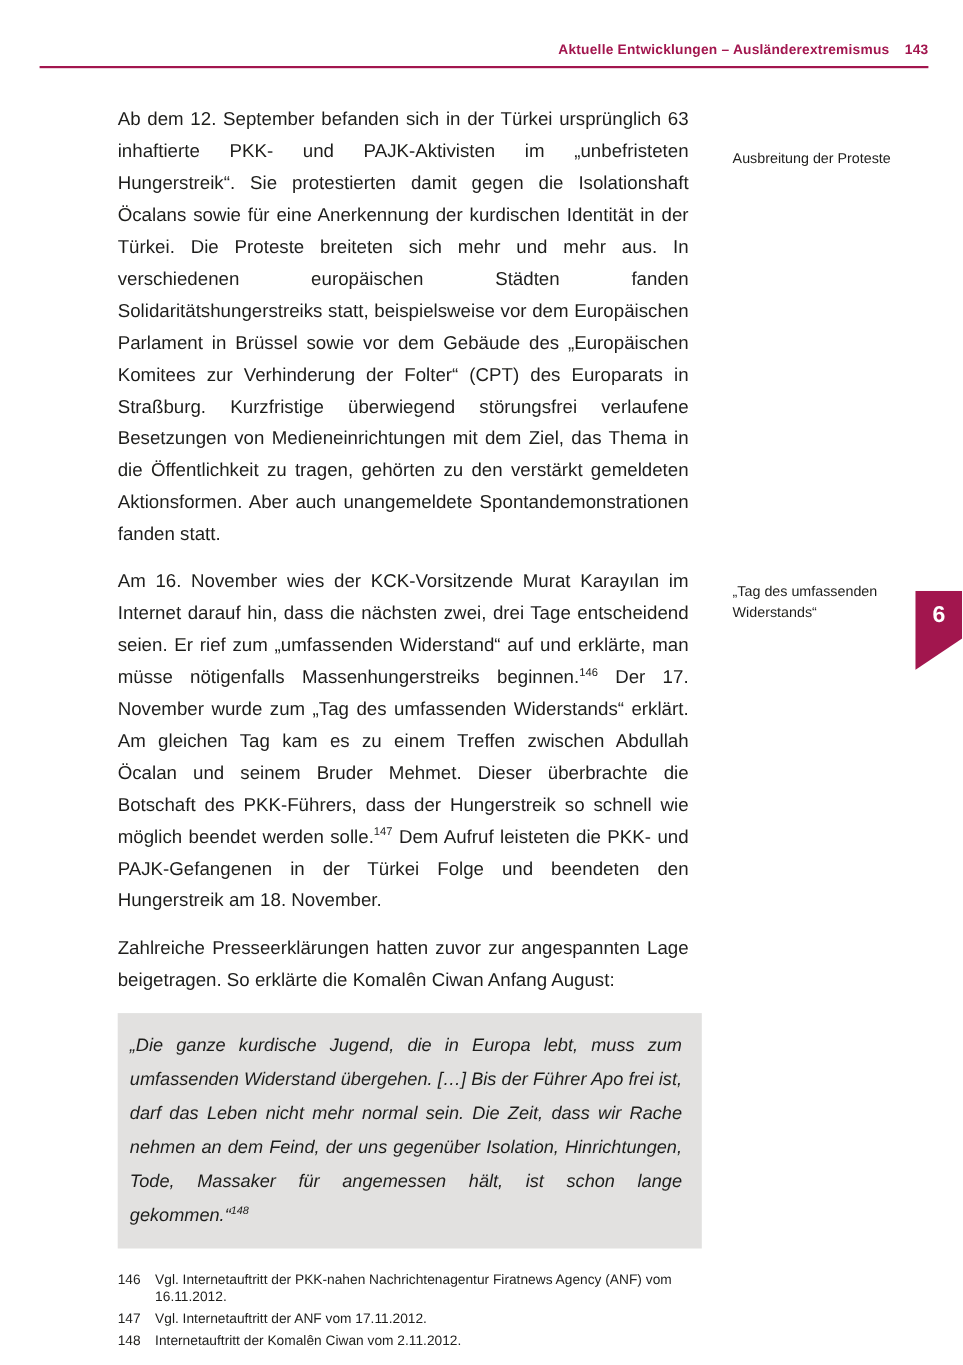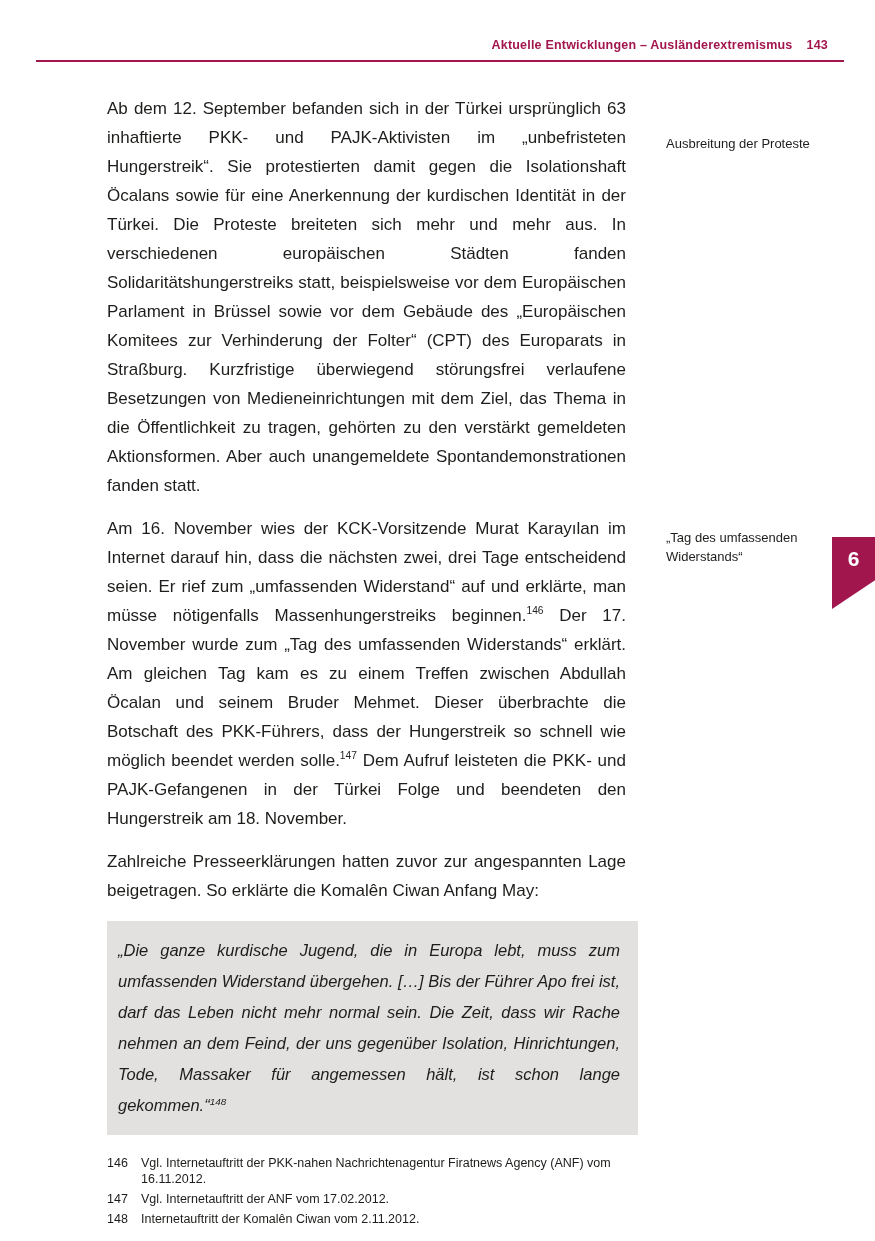--- a/index.html
+++ b/index.html
@@ -13,21 +13,21 @@
     height: 1241px;
     background: #ffffff;
     font-family: "Liberation Sans", sans-serif;
     color: var(--text, #1d1d1b);
     overflow: hidden;
   }
   
   .running-head {
     position: absolute;
     top: 38px;
-    right: 47px;
+    right: 31px;
     font-size: 12.5px;
     font-weight: bold;
     color: var(--accent, #a2164e);
     letter-spacing: 0.2px;
     white-space: nowrap;
   }
   .running-head .pageno {
     margin-left: 14px;
   }
   .head-rule {
@@ -135,32 +135,32 @@
     <span>Aktuelle Entwicklungen – Ausländerextremismus</span><span class="pageno">143</span>
   </div>
   <div class="head-rule"></div>
 
   <div class="main-col">
 
     <p class="body">Ab dem 12. September befanden sich in der Türkei ursprünglich 63 inhaftierte PKK- und PAJK-Aktivisten im „unbefristeten Hungerstreik“. Sie protestierten damit gegen die Isolationshaft Öcalans sowie für eine Anerkennung der kurdischen Identität in der Türkei. Die Proteste breiteten sich mehr und mehr aus. In verschiedenen europäischen Städten fanden Solidaritätshungerstreiks statt, beispielsweise vor dem Europäischen Parlament in Brüssel sowie vor dem Gebäude des „Europäischen Komitees zur Verhinderung der Folter“ (CPT) des Europarats in Straßburg. Kurzfristige überwiegend störungsfrei verlaufene Besetzungen von Medieneinrichtungen mit dem Ziel, das Thema in die Öffentlichkeit zu tragen, gehörten zu den verstärkt gemeldeten Aktionsformen. Aber auch unangemeldete Spontandemonstrationen fanden statt.</p>
 
     <p class="body"><span>Am 16. November wies der KCK-Vorsitzende Murat Karayılan im Internet darauf hin, dass die nächsten zwei, drei Tage entscheidend seien. Er rief zum „umfassenden Widerstand“ auf und erklärte, man müsse nötigenfalls Massenhungerstreiks beginnen.</span><sup class="fnref">146</sup><span> Der 17. November wurde zum „Tag des umfassenden Widerstands“ erklärt. Am gleichen Tag kam es zu einem Treffen zwischen Abdullah Öcalan und seinem Bruder Mehmet. Dieser überbrachte die Botschaft des PKK-Führers, dass der Hungerstreik so schnell wie möglich beendet werden solle.</span><sup class="fnref">147</sup><span> Dem Aufruf leisteten die PKK- und PAJK-Gefangenen in der Türkei Folge und beendeten den Hungerstreik am 18. November.</span></p>
 
-    <p class="body last-before-quote">Zahlreiche Presseerklärungen hatten zuvor zur angespannten Lage beigetragen. So erklärte die Komalên Ciwan Anfang May:</p>
+    <p class="body last-before-quote">Zahlreiche Presseerklärungen hatten zuvor zur angespannten Lage beigetragen. So erklärte die Komalên Ciwan Anfang August:</p>
 
     <div class="quote-block"><span>„Die ganze kurdische Jugend, die in Europa lebt, muss zum umfassenden Widerstand übergehen. […] Bis der Führer Apo frei ist, darf das Leben nicht mehr normal sein. Die Zeit, dass wir Rache nehmen an dem Feind, der uns gegenüber Isolation, Hinrichtungen, Tode, Massaker für angemessen hält, ist schon lange gekommen.“</span><sup class="fnref">148</sup></div>
 
     <div class="footnotes">
       <div class="footnote">
         <span class="fn-num">146</span>
         <span class="fn-text">Vgl. Internetauftritt der PKK-nahen Nachrichtenagentur Firatnews Agency (ANF) vom 16.11.2012.</span>
       </div>
       <div class="footnote">
         <span class="fn-num">147</span>
-        <span class="fn-text">Vgl. Internetauftritt der ANF vom 17.02.2012.</span>
+        <span class="fn-text">Vgl. Internetauftritt der ANF vom 17.11.2012.</span>
       </div>
       <div class="footnote">
         <span class="fn-num">148</span>
         <span class="fn-text">Internetauftritt der Komalên Ciwan vom 2.11.2012.</span>
       </div>
     </div>
   </div>
 
   <div class="margin-note note-1">Ausbreitung der Proteste</div>
   <div class="margin-note note-2">„Tag des umfassenden Widerstands“</div>

